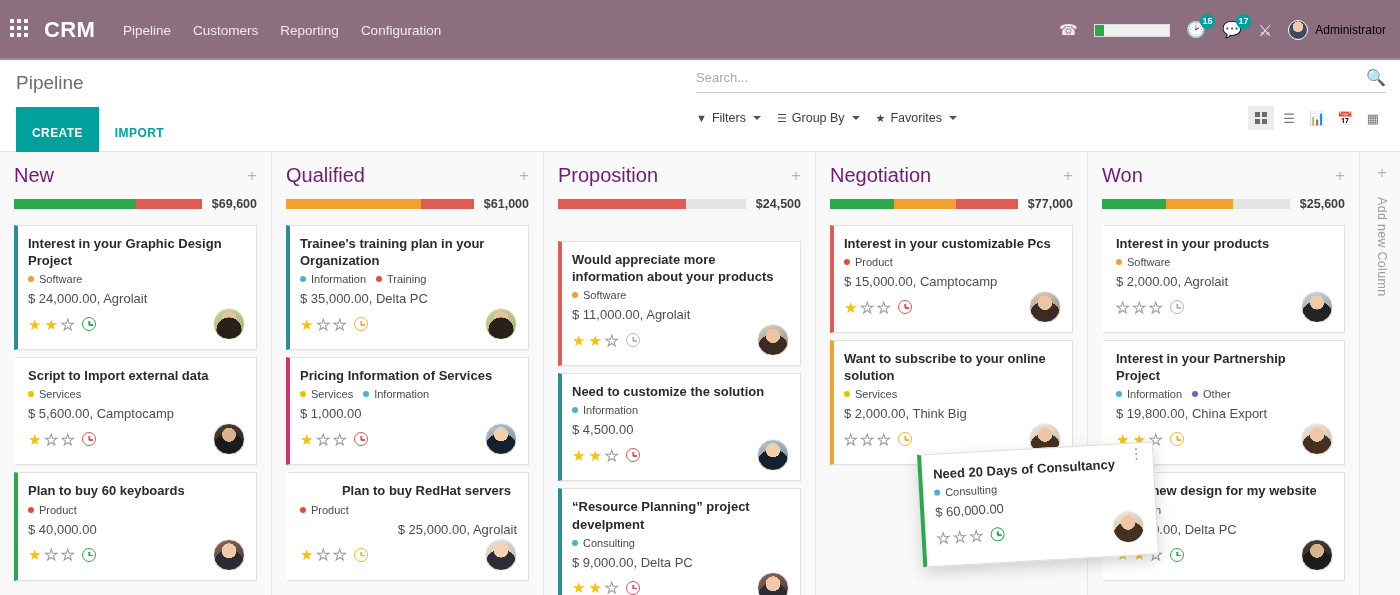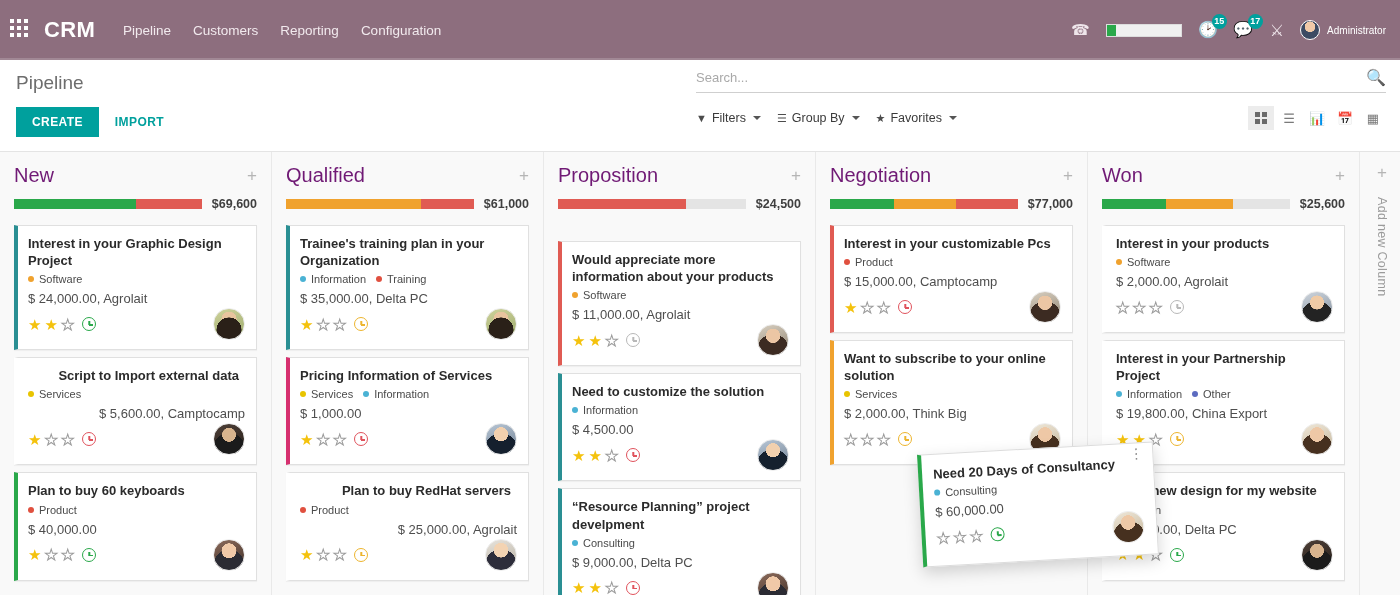--- a/index.html
+++ b/index.html
@@ -55,34 +55,34 @@
     min-width: 15px; height: 15px; line-height: 15px;
     border-radius: 50%; text-align: center; padding: 0 2px;
   }
   .tools-icon { font-size: 16px; color: #f0e7ec; cursor:pointer; }
   .user-box { display: flex; align-items: center; gap: 7px; cursor: pointer; }
   .user-avatar {
     width: 20px; height: 20px; border-radius: 50%;
     background: radial-gradient(circle at 50% 32%, #f0c9a8 0 34%, #3c4a63 36% 100%);
     border: 1px solid #fff; flex: none;
   }
-  .user-name { font-size: 10px; color: #ffffff; }
+  .user-name { font-size: 12px; color: #000000; }
 
   
   .control-panel {
     background: #fff; border-bottom: 1px solid #e4e4e4;
     padding: 14px 16px 0 16px; height: 92px; position: relative;
   }
   .cp-left { position:absolute; left:16px; top:12px; }
   .page-title { font-size: 19px; color: #6d6d6d; font-weight: normal; }
   .btn-row { margin-top: 13px; display: flex; align-items: center; gap: 6px; }
   .btn-create {
     background: #00a09d; color: #fff; border: none;
     font-size: 12px; font-weight: bold; letter-spacing: .4px;
-    padding: 8px 16px; cursor: pointer; font-family: inherit;
+    padding: 19px 16px; cursor: pointer; font-family: inherit;
   }
   .btn-import {
     background: transparent; border: none; color: #00a09d;
     font-size: 12px; font-weight: bold; letter-spacing: .4px;
     padding: 8px 10px; cursor: pointer; font-family: inherit;
   }
   .cp-right { position: absolute; left: 696px; right: 14px; top: 8px; }
   .searchbar {
     display: flex; align-items: center;
     border-bottom: 1px solid #cfcfcf; padding-bottom: 5px;
@@ -331,21 +331,21 @@
           <div class="card-foot">
             <div class="stars">
               <span class="star on">★</span>
               <span class="star on">★</span>
               <span class="star off">★</span>
             </div>
             <span class="clock" style="color: rgb(42, 168, 74);"></span>
             <span class="card-avatar av1"></span>
           </div>
         </div>
-        <div class="card" style="border-left-color: rgb(255, 255, 255); text-align: right;">
+        <div class="card" style="border-left-color: rgb(255, 255, 255);">
           <div class="card-title">Script to Import external data</div>
           <div class="tag-row">
             <span class="tag">
               <span class="dot" style="background: rgb(232, 196, 0);"></span>
               <span>Services</span>
             </span>
           </div>
           <div class="card-amount">$ 5,600.00, Camptocamp</div>
           <div class="card-foot">
             <div class="stars">

